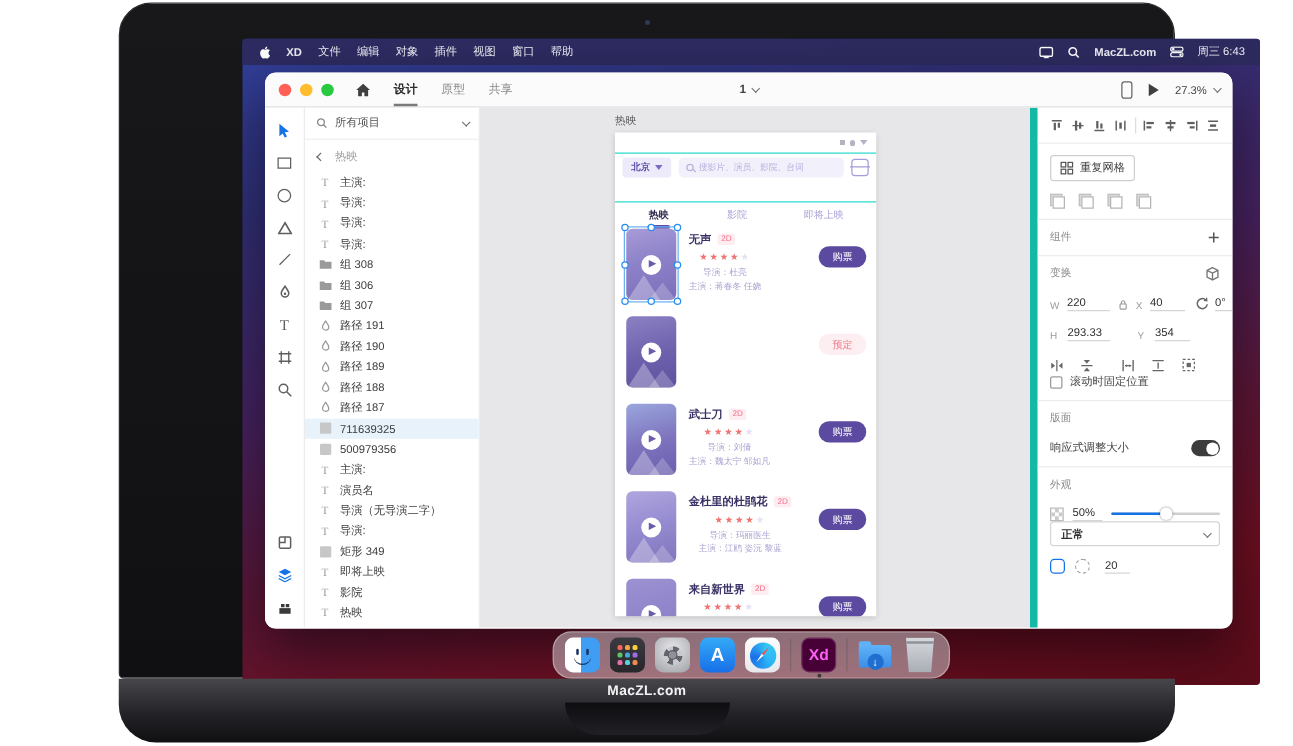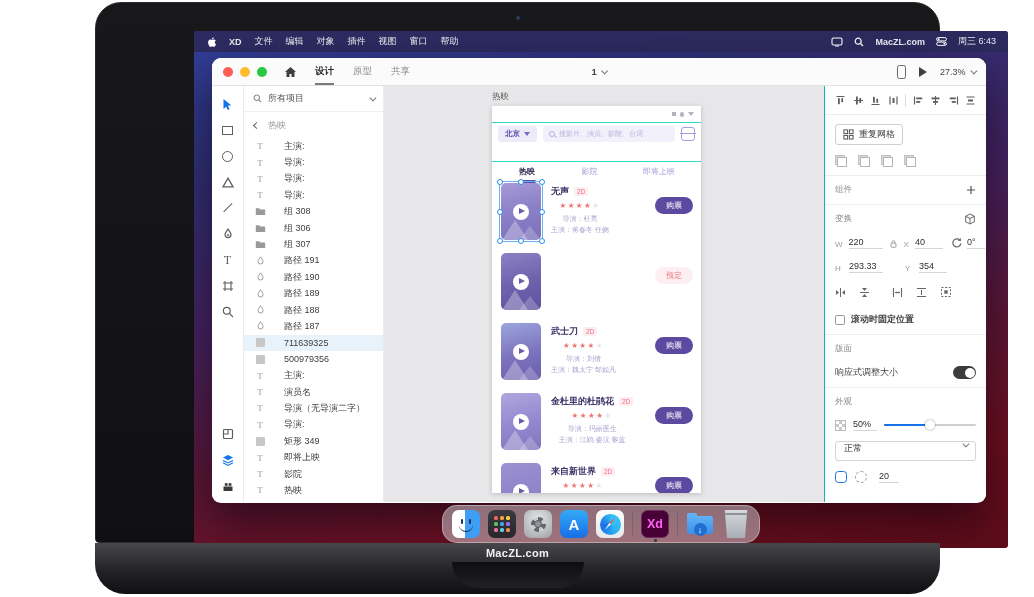--- a/index.html
+++ b/index.html
@@ -56,21 +56,21 @@
   .tool.t-text::before{content:"T";font-family:"Liberation Serif",serif;font-size:12px;color:#5f5f5f;}
   .tool.grow{margin-top:auto;}
 
   
   .layers{width:140px;border-right:1px solid #ececec;font-size:9px;background:#fff;display:flex;flex-direction:column;}
   .lsearch{height:26px;display:flex;align-items:center;gap:6px;padding:0 9px;border-bottom:1px solid #f0f0f0;color:#555;}
   .lsearch .chev{margin-left:auto;}
   .lhead{height:26px;display:flex;align-items:center;gap:9px;padding:0 10px;color:#9a9a9a;}
   .backchev{width:5px;height:5px;border-left:1.3px solid #666;border-bottom:1.3px solid #666;transform:rotate(45deg);}
   .llist{flex:1;overflow:hidden;}
-  .lrow{height:16.4px;display:flex;align-items:center;gap:18px;padding-left:10px;color:#3c3c3c;}
+  .lrow{height:16.4px;display:flex;align-items:center;gap:6px;padding-left:10px;color:#3c3c3c;}
   .lrow.sel{background:#e7f2fb;}
   .lic{width:12px;display:flex;justify-content:center;align-items:center;color:#9a9a9a;flex:none;}
   .lic-t::before{content:"T";font-family:"Liberation Serif",serif;font-size:9px;color:#9a9a9a;}
   .lic-img{width:9px;height:9px;background:#c7c7c7;border-radius:1px;margin:0 1.5px;}
 
   
   .canvas{width:440px;background:#e7e7e9;position:relative;overflow:hidden;}
   .abtitle{position:absolute;left:108px;top:5px;font-size:8.5px;color:#555;}
   .artboard{position:absolute;left:108px;top:20px;width:209px;height:387px;background:#fff;overflow:hidden;box-shadow:0 1px 5px rgba(0,0,0,.18);}
   .abstatus{position:absolute;right:7px;top:6px;display:flex;align-items:center;gap:4px;}
@@ -114,55 +114,55 @@
   .mtag{font-size:6.5px;color:#f2708a;background:#fdecf0;padding:1px 3px;border-radius:2px;}
   .mstars{margin-top:3px;font-size:7.5px;letter-spacing:1.5px;}
   .star::before{content:"★";color:#ed7472;}
   .star.empty::before{color:#e5e1f2;}
   .mmeta{margin-top:3px;font-size:7px;color:#aaa3cf;line-height:11px;}
   .mbtn{margin-left:auto;margin-top:14px;font-size:8px;border-radius:10px;padding:3px 11px;flex:none;}
   .mbtn.primary{background:#5b4aa0;color:#fff;}
   .mbtn.secondary{background:#fdeef1;color:#ee7c88;}
 
   
-  .props{width:162px;border-left:1px solid #14b8a6;background:#fff;padding:0 10px;font-size:9px;color:#444;overflow:hidden;}
+  .props{width:162px;border-left:6px solid #14b8a6;background:#fff;padding:0 10px;font-size:9px;color:#444;overflow:hidden;}
   .pdiv{height:1px;background:#ececec;margin:8px -10px;}
   .alignrow{display:flex;align-items:center;gap:6px;padding:8px 0 7px;border-bottom:1px solid #ececec;margin:0 -10px;padding-left:10px;padding-right:10px;justify-content:space-between;}
   .vdiv{width:1px;height:13px;background:#ddd;}
   .rgbtn{margin-top:9px;display:inline-flex;align-items:center;gap:5px;border:1px solid #cfcfcf;border-radius:3px;padding:3px 7px;color:#3e3e3e;background:#fff;}
   .boolrow{display:flex;gap:11px;margin-top:10px;}
   .boolic{position:relative;width:12px;height:12px;}
   .boolic::before,.boolic::after{content:"";position:absolute;width:8px;height:8px;border:1.2px solid #b5b5b5;background:#fff;}
   .boolic::before{left:0;top:0;background:#d9d9d9;border-color:#c2c2c2;}
   .boolic::after{right:0;bottom:0;}
   .seclabel{color:#8b8b8b;font-size:8.5px;display:flex;align-items:center;}
   .seclabel .right{margin-left:auto;}
   .trow{display:flex;align-items:flex-end;gap:6px;margin-top:12px;}
   .tl-lab{color:#9b9b9b;font-size:8px;width:8px;}
   .tval{border-bottom:1px solid #d5d5d5;min-width:34px;color:#2f2f2f;padding-bottom:1px;}
   .tval.small{min-width:28px;}
   .rotwrap{display:flex;align-items:flex-end;gap:4px;margin-left:2px;}
   .lockcol{width:10px;display:flex;justify-content:center;}
   .flirow{display:flex;align-items:center;gap:13px;margin-top:13px;}
-  .chkrow{display:flex;align-items:center;gap:6px;margin-top:15px;font-weight:bold;}
+  .chkrow{display:flex;align-items:center;gap:6px;margin-top:1px;}
   .chkbox{width:10px;height:10px;border:1.2px solid #9a9a9a;border-radius:2px;background:#fff;}
   .resprow{display:flex;align-items:center;margin-top:11px;}
   .toggle{margin-left:auto;width:23px;height:13px;border-radius:7px;background:#3c3c3c;position:relative;}
   .toggle::after{content:"";position:absolute;right:1.5px;top:1.5px;width:10px;height:10px;border-radius:50%;background:#fff;}
   .seg{display:flex;margin-top:9px;border:1px solid #d5d5d5;border-radius:3px;height:20px;overflow:hidden;}
   .seg>div{flex:1;display:flex;align-items:center;justify-content:center;}
   .seg .on{color:#1473e6;}
   .seg .off{color:#555;border-left:1px solid #d5d5d5;}
   .oparow{display:flex;align-items:center;gap:7px;margin-top:11px;}
   .checker{width:11px;height:11px;border:1px solid #bbb;background:repeating-conic-gradient(#c9c9c9 0% 25%,#fff 0% 50%);background-size:6px 6px;}
   .opval{border-bottom:1px solid #d5d5d5;min-width:24px;color:#2f2f2f;padding-bottom:1px;}
   .slider{flex:1;height:2px;background:#cfcfcf;border-radius:2px;position:relative;}
   .slider .fill{position:absolute;left:0;top:0;height:2px;width:50%;background:#1473e6;border-radius:2px;}
   .slider .knob{position:absolute;left:50%;top:50%;width:10px;height:10px;margin:-5px 0 0 -5px;border-radius:50%;background:#fff;box-shadow:0 0 2px rgba(0,0,0,.5);}
-  .blendsel{margin-top:10px;border:1px solid #d5d5d5;border-radius:3px;height:20px;display:flex;align-items:flex-start;padding:0 8px;color:#333;}
+  .blendsel{border:1px solid #d5d5d5;border-radius:3px;height:20px;display:flex;align-items:center;padding:0 8px;color:#333;font-weight:bold;}
   .blendsel .chev{margin-left:auto;}
   .radrow{display:flex;align-items:center;gap:8px;margin-top:10px;}
   .radsq{width:12px;height:12px;border:1.4px solid #1473e6;border-radius:3.5px;}
   .radcorn{width:12px;height:12px;border:1.4px dashed #a0a0a0;border-radius:50%;}
   .radval{border-bottom:1px solid #d5d5d5;min-width:20px;color:#2f2f2f;padding-bottom:1px;margin-left:4px;}
 
   
   .dock{position:absolute;left:50%;bottom:5px;transform:translateX(-50%);height:38px;background:rgba(235,235,240,.45);
         border:1px solid rgba(255,255,255,.35);border-radius:15px;display:flex;align-items:center;gap:8px;padding:0 9px;}
   .dicon{width:28px;height:28px;border-radius:6.5px;position:relative;flex:none;}

